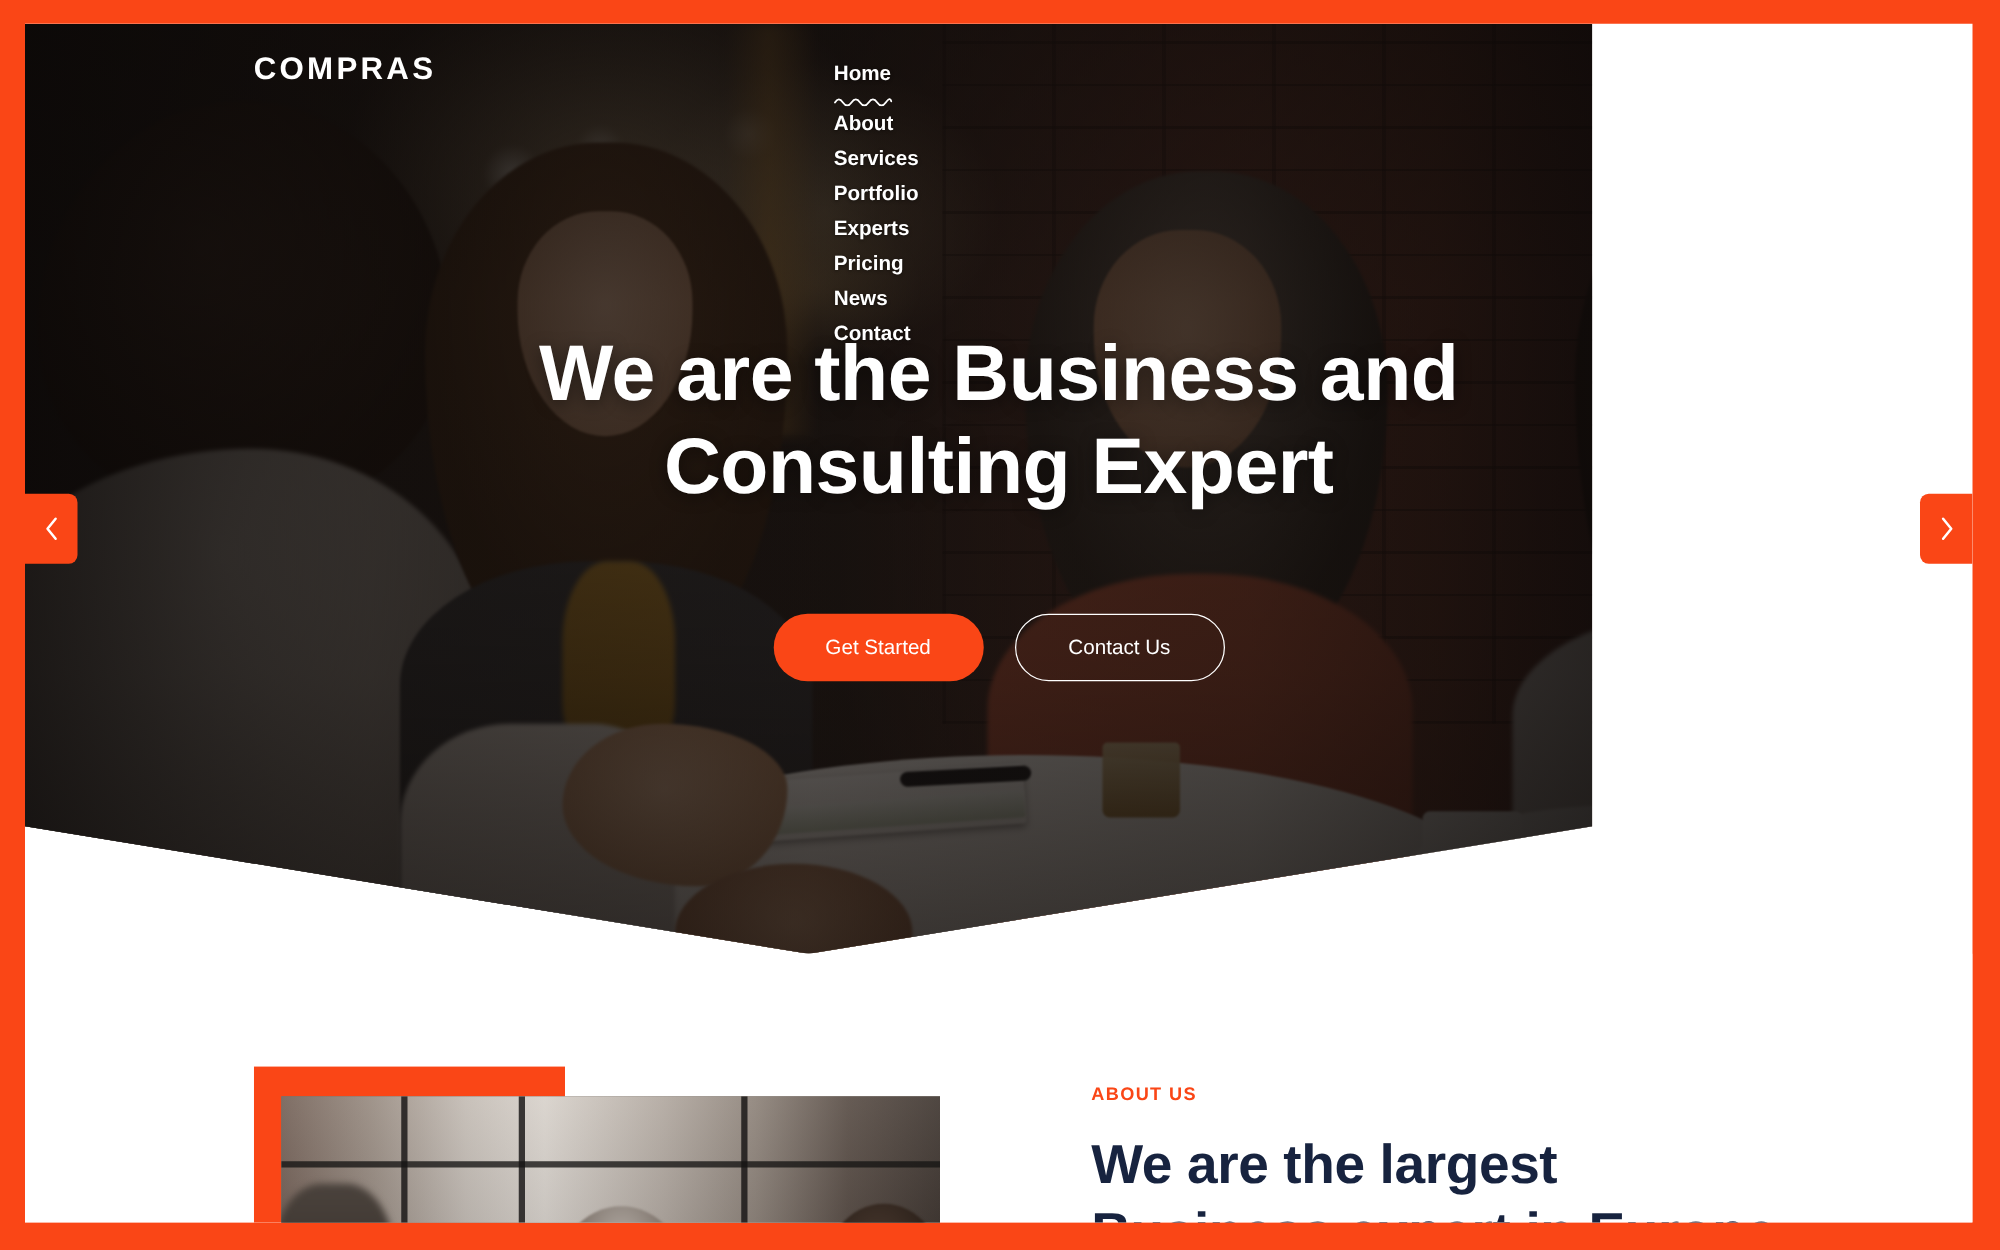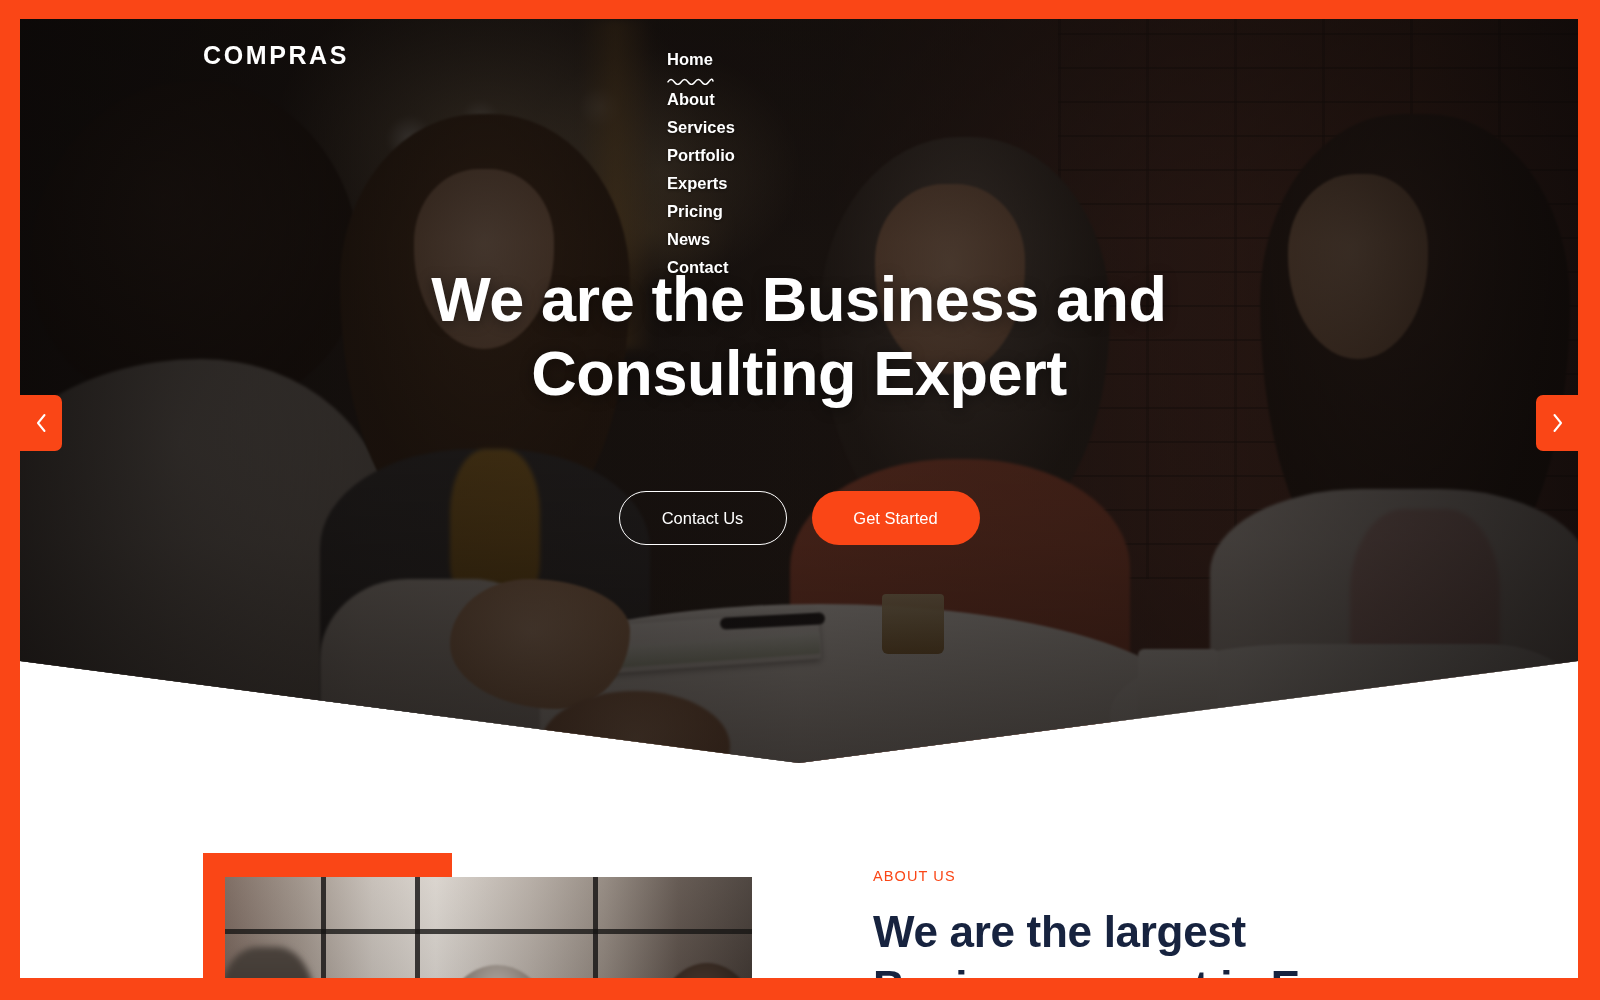--- a/index.html
+++ b/index.html
@@ -16,21 +16,21 @@
   }
   #frame-inner {
     position:absolute;
     left:20px; top:19px; right:22px; bottom:22px;
     background:#ffffff; overflow:hidden;
   }
 
   
   .hero {
     position:absolute; left:0; top:0;
-    width:1558px; height:744px;
+    width:1254px; height:744px;
     overflow:hidden;
     clip-path: polygon(0 0, 100% 0, 100% 86.3%, 50% 100%, 0 86.3%);
   }
   .hero-photo { position:absolute; inset:0; overflow:hidden; background:#2b2320; }
 
   
   .bg-room {
     position:absolute; inset:0;
     background:
       
@@ -315,21 +315,21 @@
     filter:blur(1px);
   }
   .abt-left-blur {
     position:absolute; left:-6px; top:70px; width:96px; height:140px;
     background:linear-gradient(180deg, #4a423c, #2b2520);
     border-radius:40% 40% 10% 10%; filter:blur(3px);
   }
 
   .about-text { position:absolute; left:853px; top:105px; width:640px; }
   .about-kicker {
-    color:#FA4616; font-size:14.5px; font-weight:normal; letter-spacing:1.1px;
+    color:#FA4616; font-size:14.5px; font-weight:bold; letter-spacing:1.1px;
   }
   .about-title {
     margin-top:20px; color:#17233f; font-weight:bold;
     font-size:44px; line-height:1.26; letter-spacing:-.3px; max-width:560px;
   }
 </style>
 </head>
 <body>
 
 <div id="page">
@@ -390,22 +390,22 @@
           <a class="navlink" href="#">Experts</a>
           <a class="navlink" href="#">Pricing</a>
           <a class="navlink" href="#">News</a>
           <a class="navlink" href="#">Contact</a>
         </div>
       </nav>
 
       <div class="hero-content">
         <h1 class="hero-title">We are the Business and Consulting Expert</h1>
         <div class="hero-btns">
+          <button class="btn btn-primary">Get Started</button>
           <button class="btn btn-ghost">Contact Us</button>
-          <button class="btn btn-primary">Get Started</button>
         </div>
       </div>
     </section>
 
     <button class="carousel-arrow arrow-left">
       <svg width="13" height="20" viewBox="0 0 13 20">
         <path d="M9.5 2 L3 10 L9.5 18" fill="none" stroke="#fff" stroke-width="2" stroke-linecap="round" stroke-linejoin="round"></path>
       </svg>
     </button>
     <button class="carousel-arrow arrow-right">

